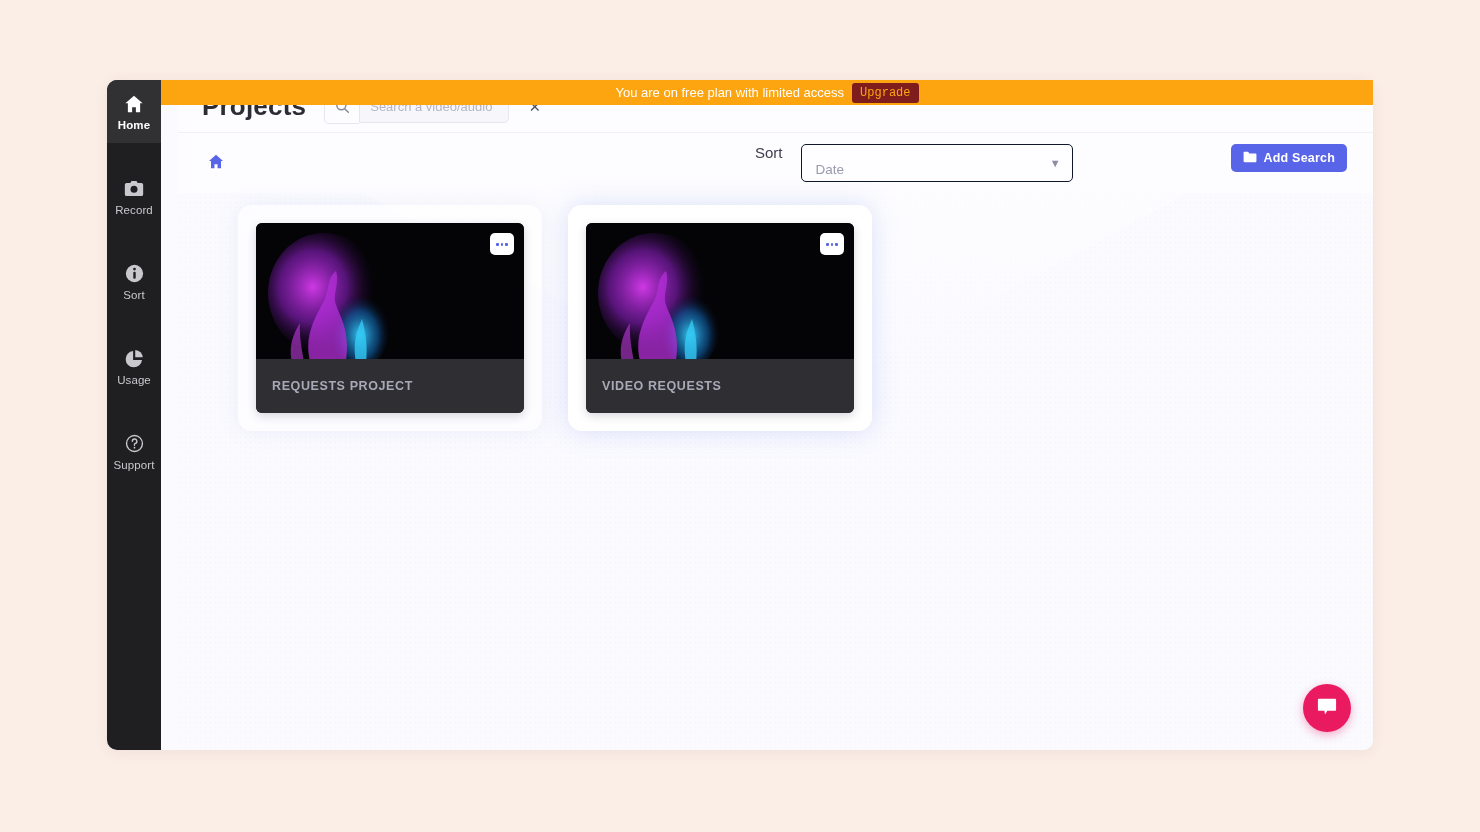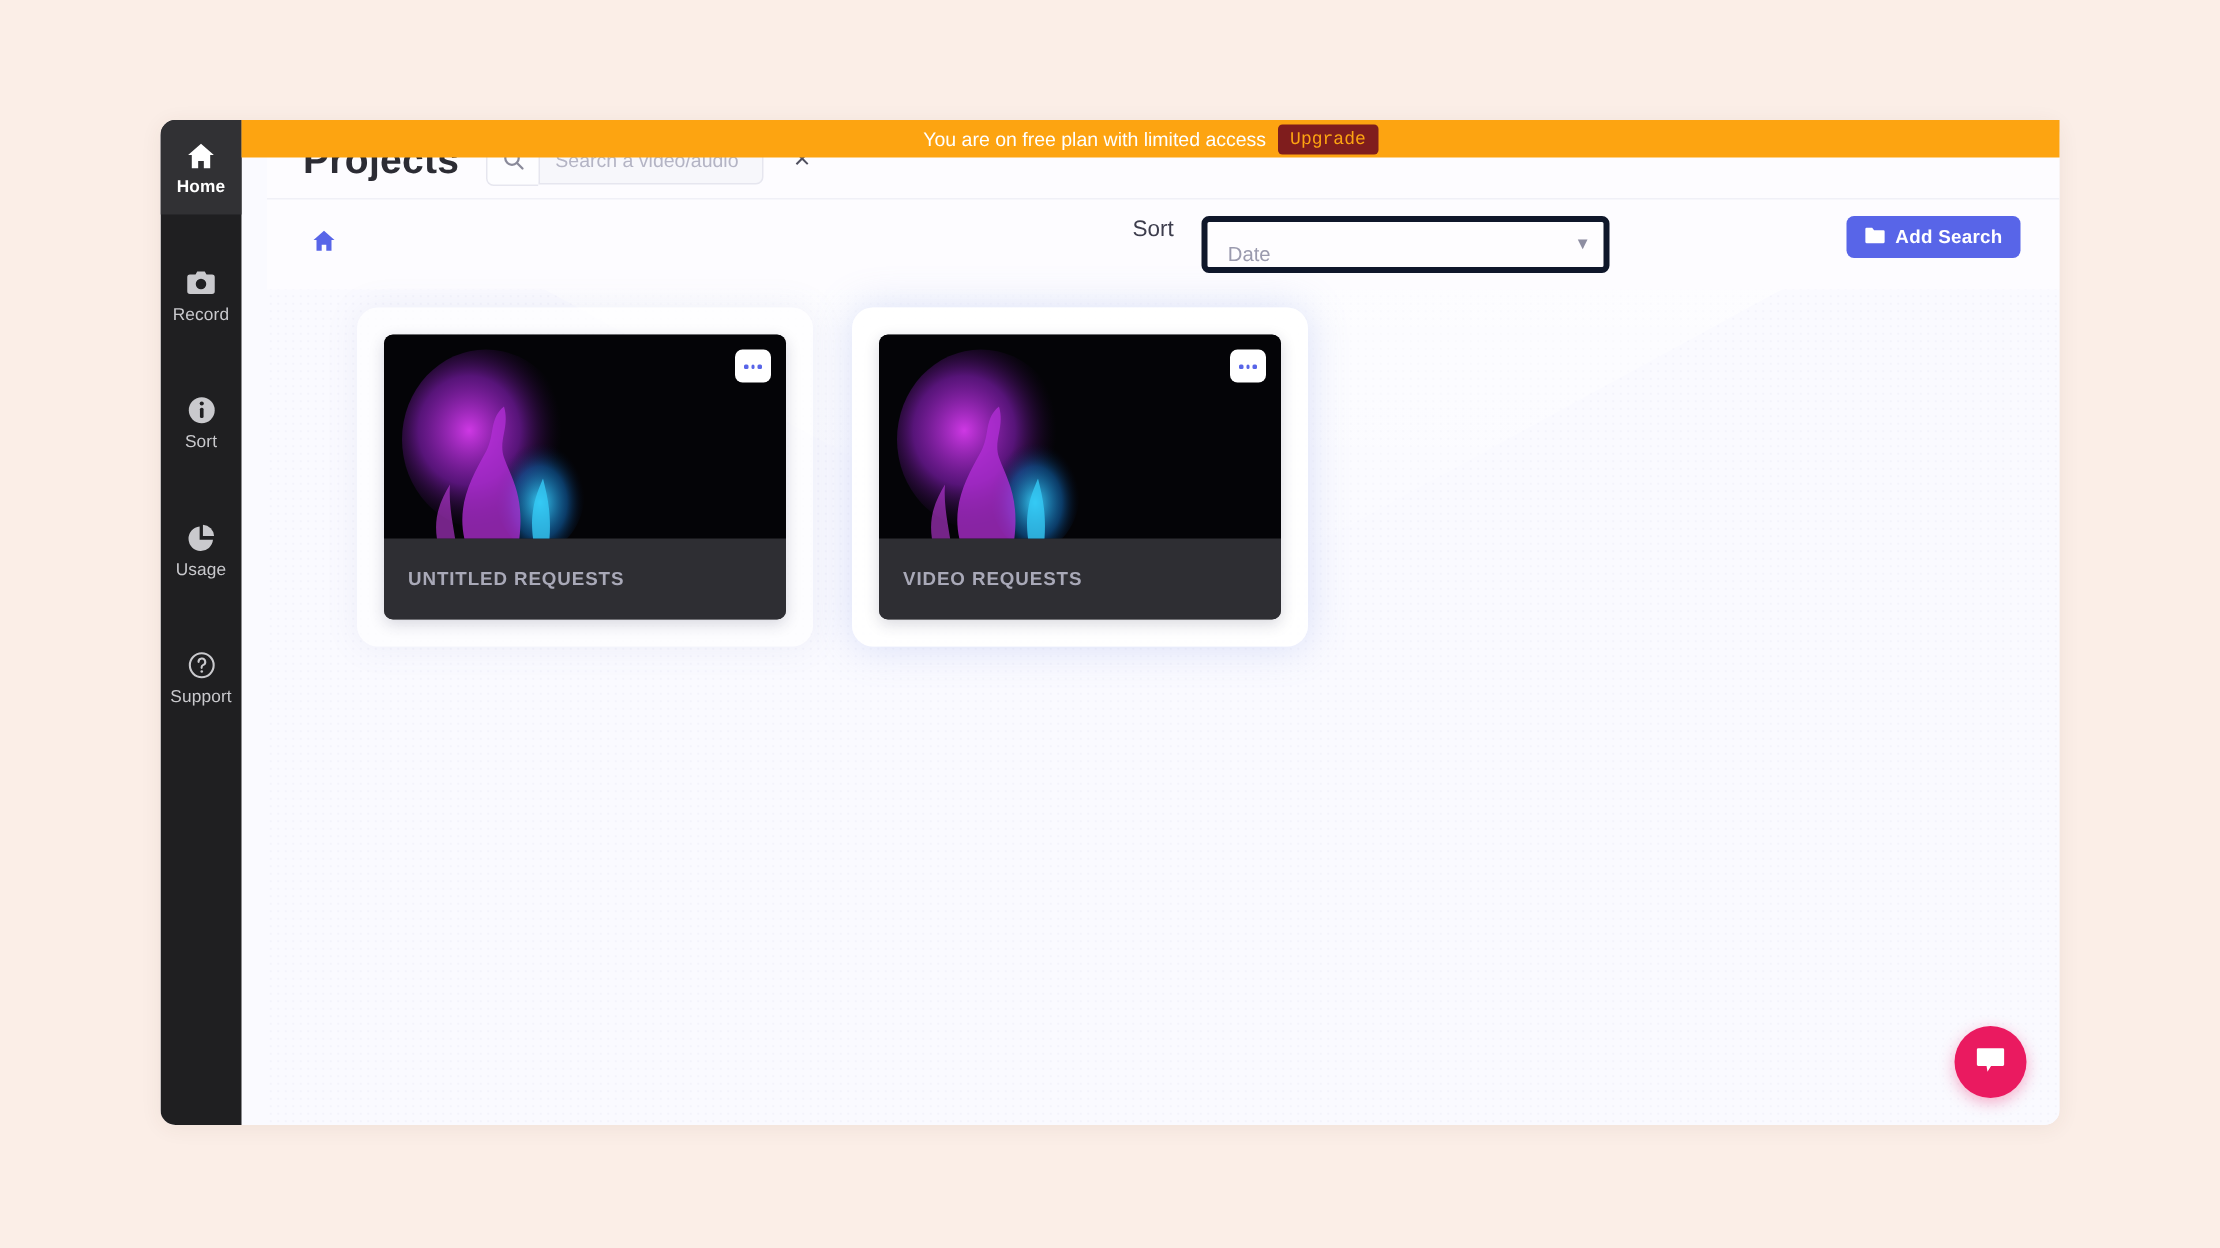--- a/index.html
+++ b/index.html
@@ -200,21 +200,21 @@
   .select-box {
     position: relative;
     width: 272px;
   }
   .select-box select {
     width: 100%;
     height: 38px;
     box-sizing: border-box;
     appearance: none;
     -webkit-appearance: none;
-    border: 4px solid #0f172a;
+    border: 1px solid #0f172a;
     border-radius: 5px;
     background: #fefdff;
     padding: 12px 30px 0 14px;
     font-size: 13.5px;
     font-family: "Liberation Sans", sans-serif;
     color: #9a9aae;
     outline: none;
     cursor: pointer;
   }
   .select-chevron {
@@ -504,21 +504,21 @@
               <path d="M58 146c-6-24 4-42 14-60 6-11 2-22 12-30 4 14-4 22 0 34 5 14 14 26 10 56z" fill="#b42fd8" opacity=".75"></path>
               <path d="M104 148c-4-22 2-34 6-44 3 12 6 24 4 44z" fill="#35c9f5" opacity=".8"></path>
               <path d="M40 148c-4-18 2-30 8-40-1 14 2 26 4 40z" fill="#c23ae0" opacity=".6"></path>
             </svg>
             <button class="kebab">
               <i></i>
               <i></i>
               <i></i>
             </button>
           </div>
-          <div class="card-label">UNTITLED REQUESTS</div>
+          <div class="card-label">REQUESTS PROJECT</div>
         </div>
       </div>
 
       <div class="card-shell selected">
         <div class="card">
           <div class="thumb">
             <svg class="art" viewBox="0 0 200 150">
               <defs>
                 <radialGradient id="g2a" cx="40%" cy="45%" r="55%">
                   <stop offset="0%" stop-color="#d93bf0" stop-opacity=".95"></stop>

